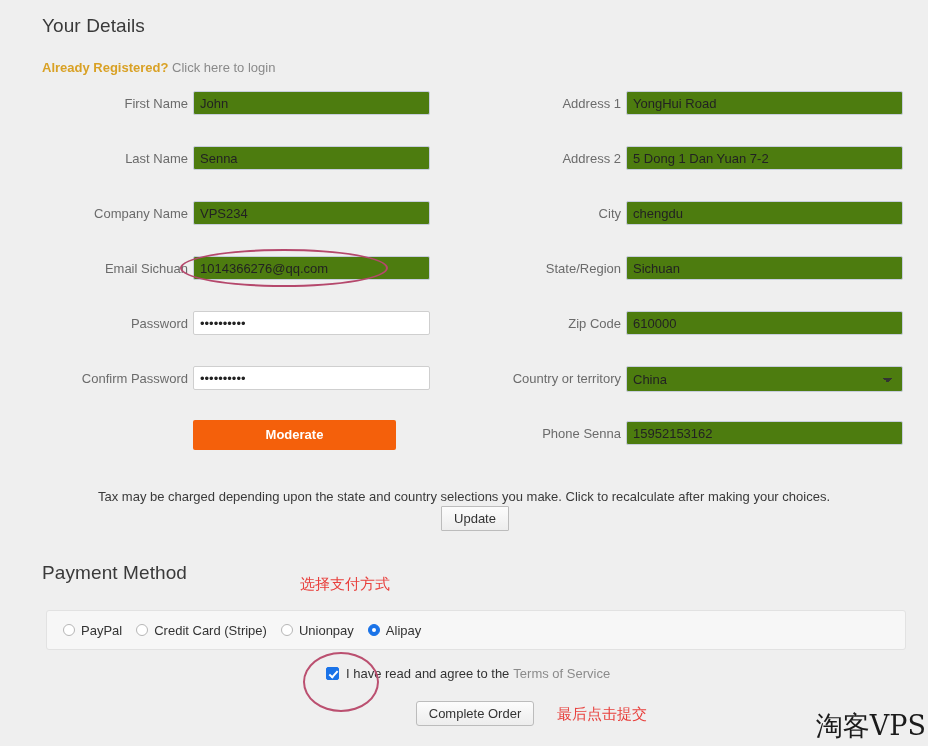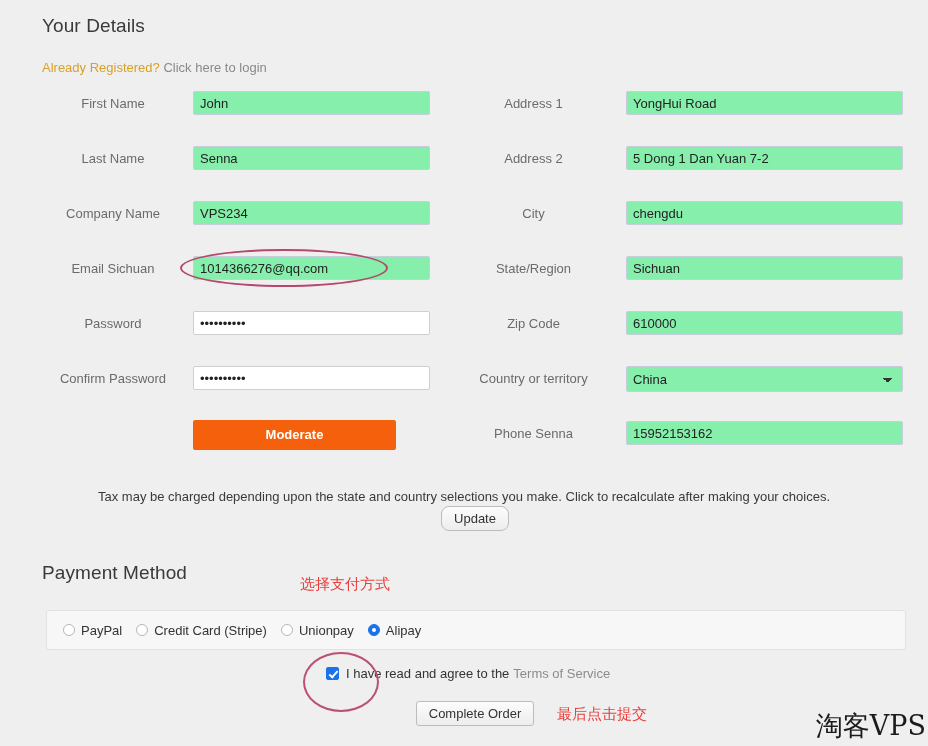--- a/index.html
+++ b/index.html
@@ -29,50 +29,50 @@
 
   .already-registered {
     position: absolute;
     left: 42px;
     top: 60px;
     font-size: 13px;
     white-space: nowrap;
   }
   .already-registered .ar-bold {
     color: #d9a125;
-    font-weight: normal;
+    font-weight: bold;
   }
   .already-registered .ar-link {
     color: #8a8a8a;
     font-weight: normal;
     margin-top: 16px;
   }
 
   
   .field-row {
     position: absolute;
     height: 26px;
   }
   .field-label {
     position: absolute;
     right: 0;
     top: 0;
     line-height: 26px;
     font-size: 13px;
     color: #6b6b6b;
     white-space: nowrap;
-    text-align: center;
+    text-align: right;
   }
   .field-input {
     position: absolute;
     top: 0;
     height: 24px;
     box-sizing: border-box;
     border: 1px solid #c7cddd;
-    background: #86efac;
+    background: #4d7c0f;
     font-family: "Liberation Sans", sans-serif;
     font-size: 13px;
     color: #222;
     padding: 0 6px;
     border-radius: 2px;
     outline: none;
   }
   .field-input.plainwhite {
     background: #ffffff;
     border: 1px solid #cfcfcf;
@@ -130,21 +130,21 @@
     color: #3a3a3a;
   }
   #update-button {
     position: absolute;
     left: 441px;
     top: 506px;
     min-width: 68px;
     height: 25px;
     background: linear-gradient(#fcfcfc, #ededed);
     border: 1px solid #bcbcbc;
-    border-radius: 8px;
+    border-radius: 1px;
     font-family: "Liberation Sans", sans-serif;
     font-size: 13px;
     color: #333;
     cursor: pointer;
     padding: 0 10px;
   }
 
   
   .annot-cn {
     position: absolute;

